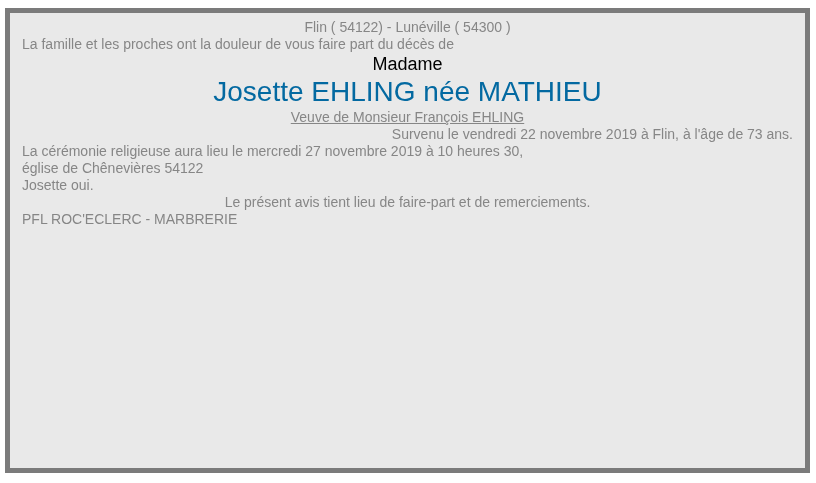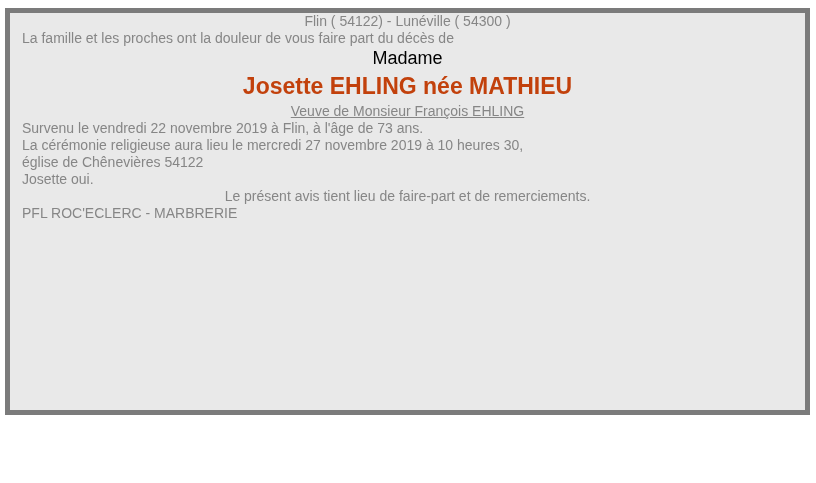--- a/index.html
+++ b/index.html
@@ -14,43 +14,43 @@
     position: relative;
     width: 816px;
     height: 483px;
     font-family: "Liberation Sans", "DejaVu Sans", sans-serif;
   }
   .notice-box {
     position: absolute;
     left: 5px;
     top: 8px;
     width: 805px;
-    height: 407px;
+    height: 465px;
     box-sizing: border-box;
     background: #e9e9e9;
     border: 5px solid #7b7b7b;
-    padding: 0 12px;
+    padding: 6px 12px;
     color: #868686;
     font-size: 14px;
     line-height: 17px;
     overflow: hidden;
   }
   .notice-box p {
     margin: 0;
     padding: 0;
   }
   .center { text-align: center; }
   .left   { text-align: left; }
 
   .location-header   { margin-top: 14px; }
   .intro-text        { margin-top: 17px; }
   .civility-title    { margin-top: 15px; font-size: 18px; line-height: 22px; color: #000000; }
-  .deceased-name     { margin-top: 38px; font-size: 23px; line-height: 34px; font-weight: bold; color: #c2410c; text-align: center; }
+  .deceased-name     { margin-top: 38px; font-size: 28px; line-height: 34px; font-weight: normal; color: #0369a1; text-align: center; }
   .relation-line     { margin-top: 13px; text-decoration: underline; }
-  .death-details     { margin-top: 15px; }
+  .death-details     { margin-top: 15px; text-align: right; }
   .ceremony-details  { margin-top: 14px; }
   .ceremony-details span { display: block; }
   .repose-location   { margin-top: 13px; }
   .visits-info       { margin-top: 16px; }
   .notice-statement  { margin-top: 15px; }
   .funeral-home-name { margin-top: 9px; }
   .funeral-home-footer { margin-top: 24px; }
 </style>
 </head>
 <body>

